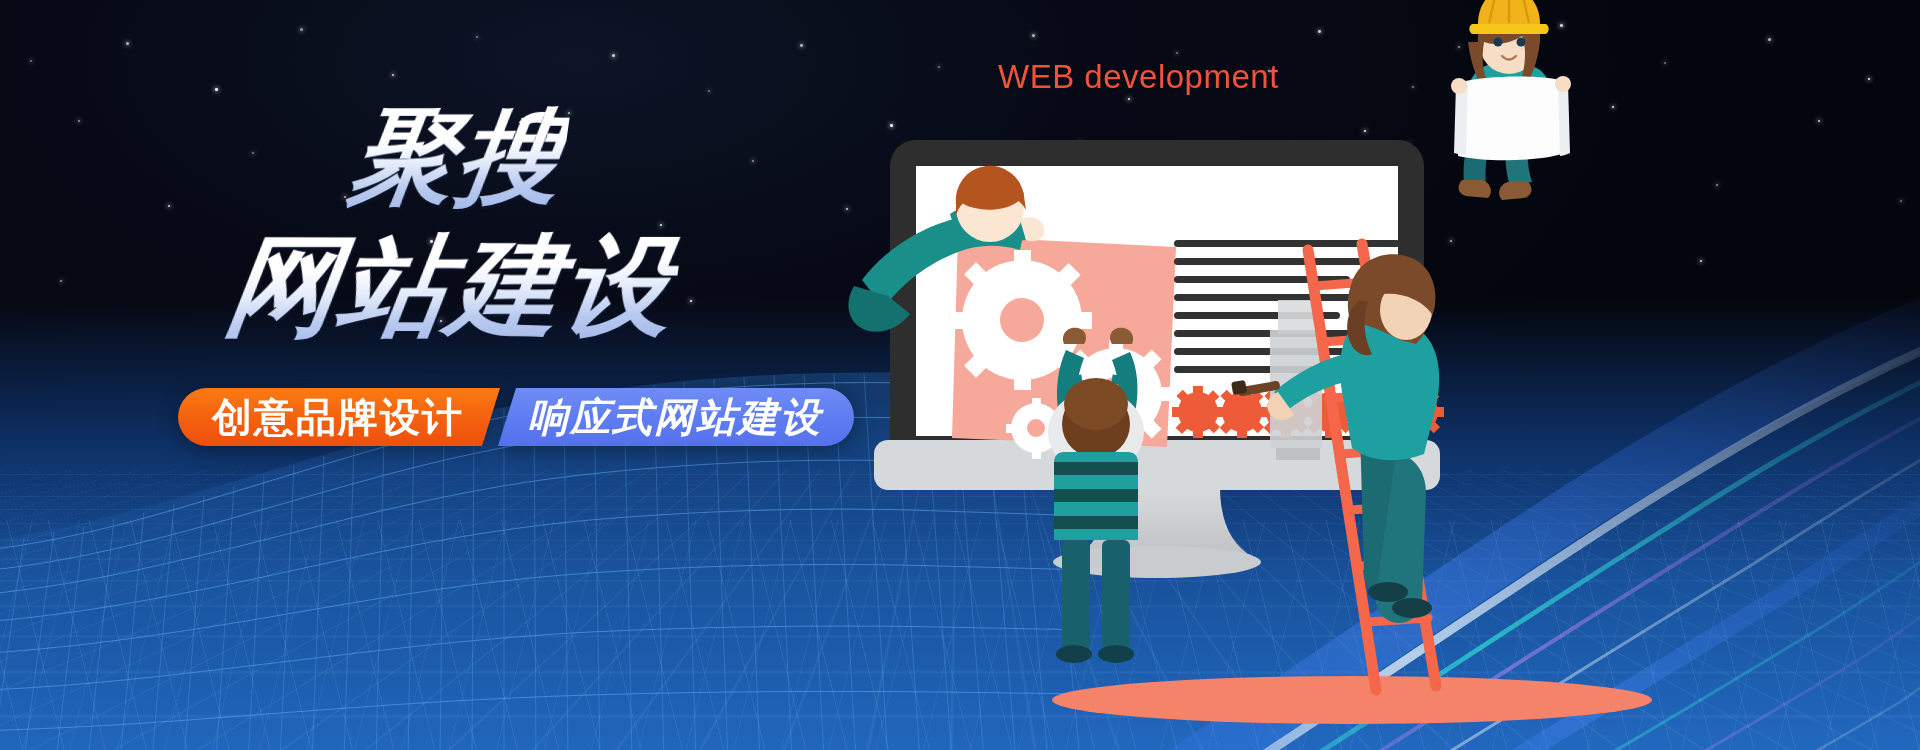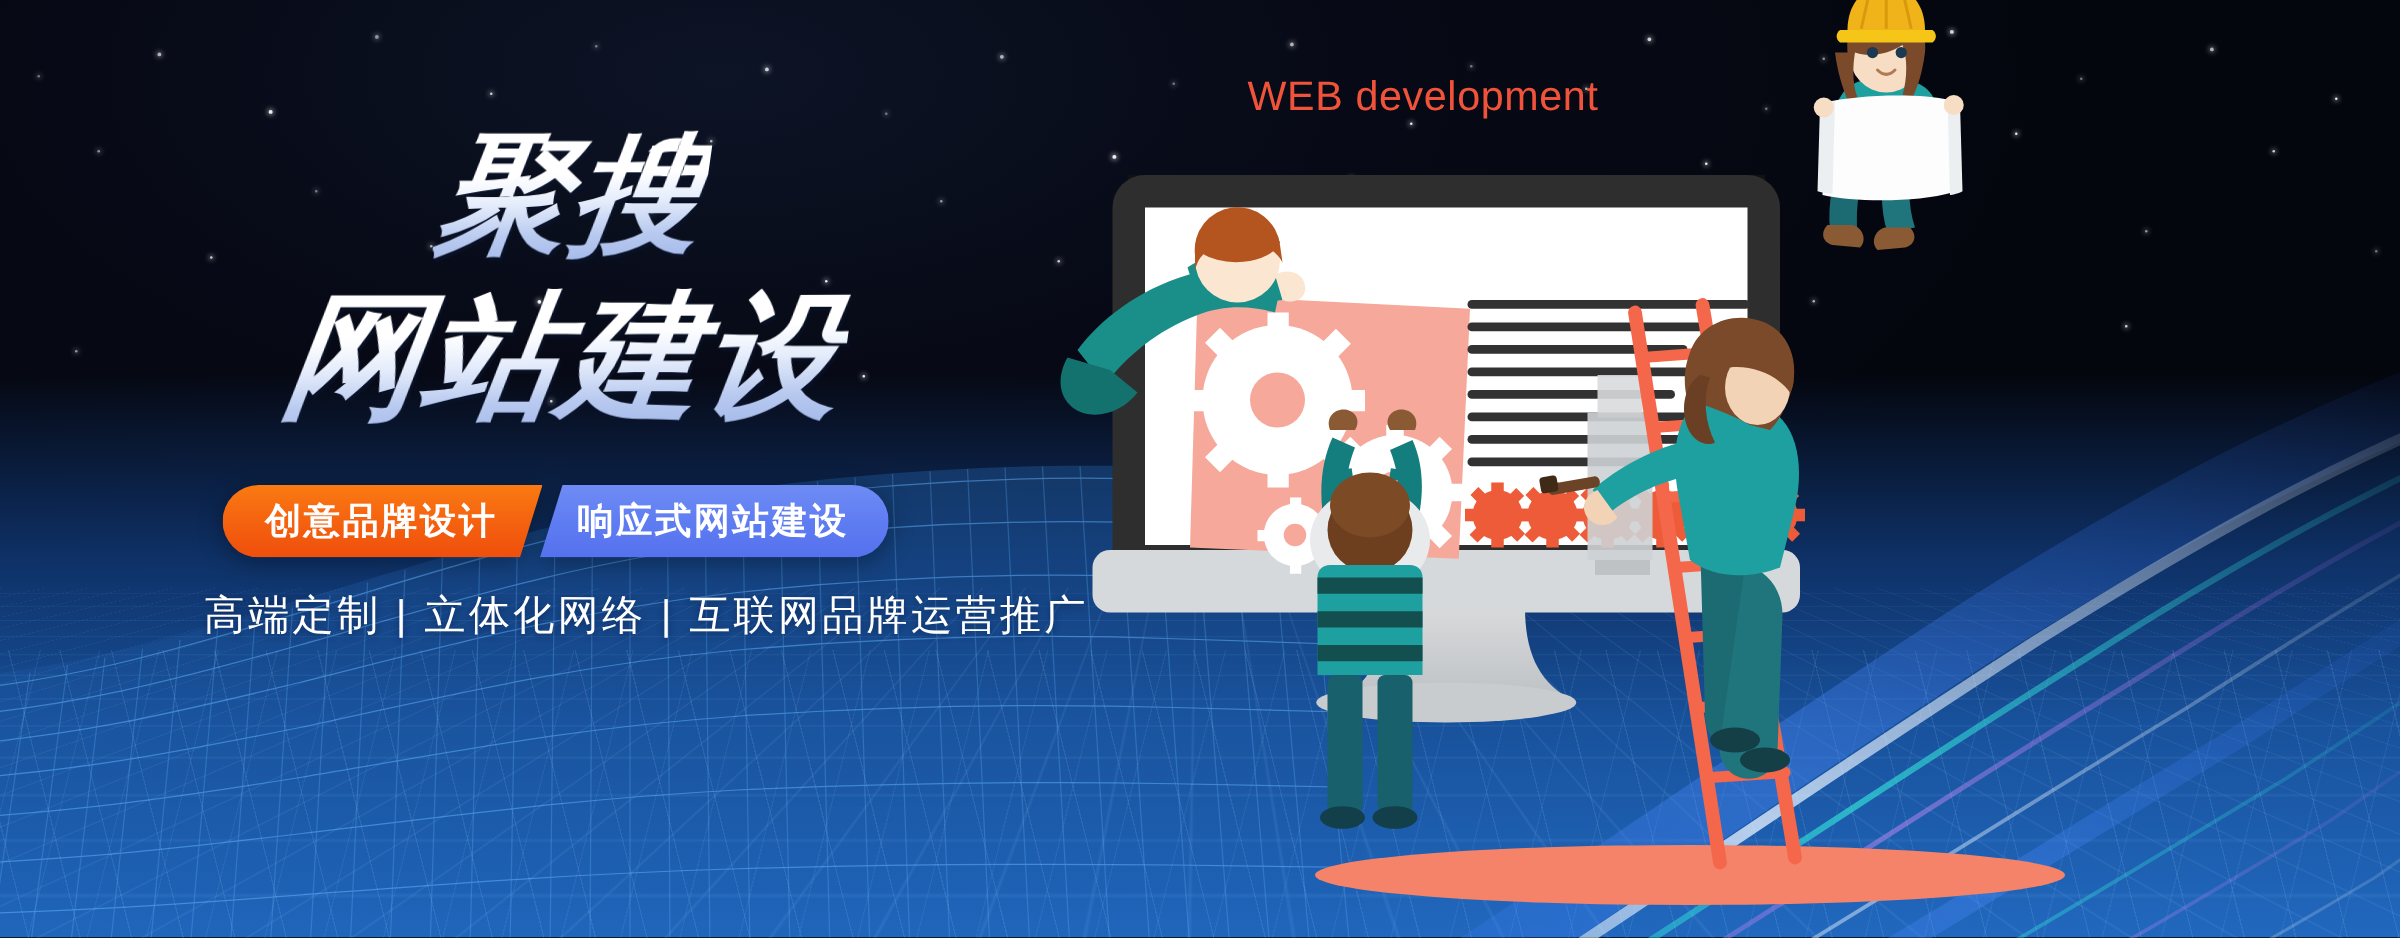--- a/index.html
+++ b/index.html
@@ -111,41 +111,42 @@
     left: 178px; top: 388px;
     height: 58px;
     display: flex;
     align-items: stretch;
     filter: drop-shadow(0 4px 10px rgba(0,0,0,.35));
   }
   .pill {
     display: flex;
     align-items: center;
     justify-content: center;
-    font-size: 29px;
+    font-size: 40px;
     font-weight: 700;
     color: #ffffff;
     letter-spacing: 2px;
     line-height: 1;
     padding: 10px 26px;
   }
   .pill-left {
     background: linear-gradient(180deg, #fa7a12 0%, #f4600f 55%, #ef4f0c 100%);
     border-radius: 29px 0 0 29px;
     padding-left: 34px;
     padding-right: 36px;
     clip-path: polygon(0 0, 100% 0, calc(100% - 18px) 100%, 0 100%);
     margin-right: -2px;
   }
   .pill-right {
     background: linear-gradient(180deg, #6f8cf5 0%, #5f7df2 50%, #5571ee 100%);
     border-radius: 0 29px 29px 0;
     padding-left: 30px;
     padding-right: 32px;
     clip-path: polygon(18px 0, 100% 0, 100% 100%, 0 100%);
+    font-style: italic;
   }
 
   .tagline {
     position: absolute;
     left: 163px; top: 470px;
     font-size: 33px;
     font-weight: 400;
     color: #ffffff;
     letter-spacing: 2.5px;
     white-space: nowrap;
@@ -617,16 +618,15 @@
 
   <div class="copy">
     <div class="headline-1">聚搜</div>
     <div class="headline-2">网站建设</div>
 
     <div class="pills">
       <div class="pill pill-left">创意品牌设计</div>
       <div class="pill pill-right">响应式网站建设</div>
     </div>
 
-    <div class="tagline">高端定制 | 立体化网络 | 互联网品牌运营推广</div>
   </div>
 
 </div>
 
 </body></html>

